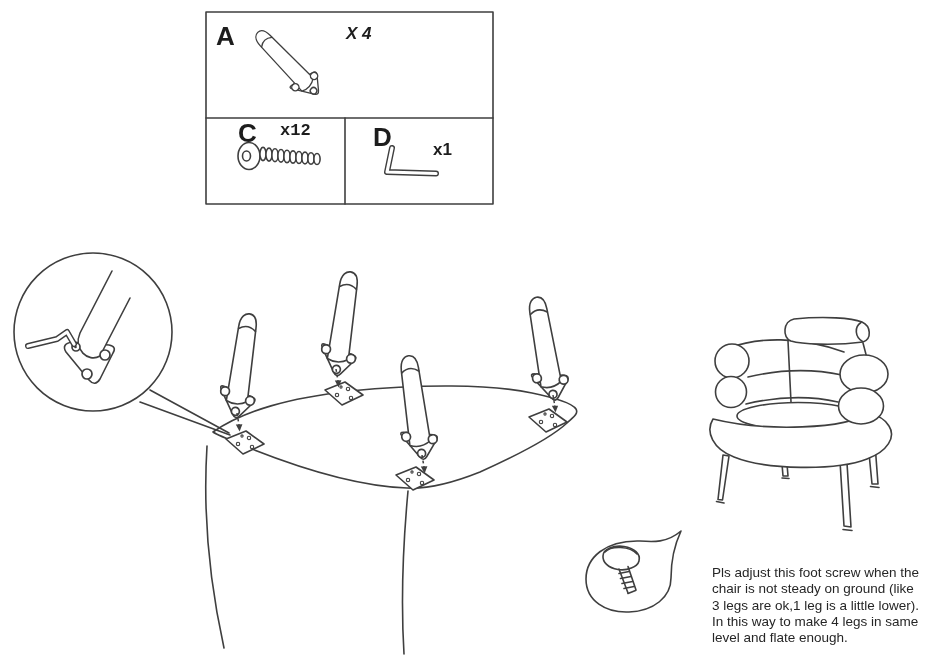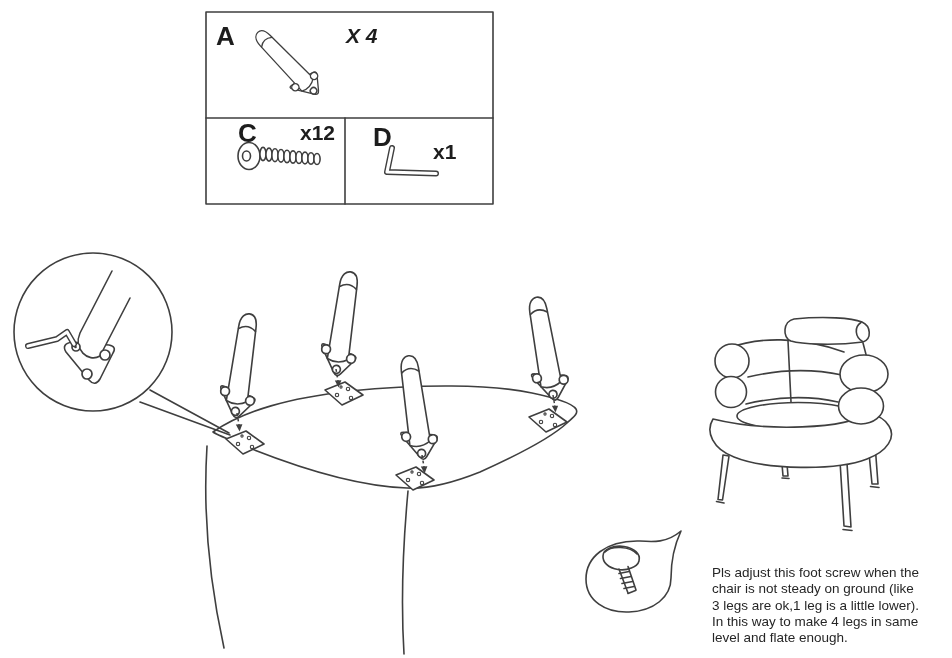--- a/index.html
+++ b/index.html
@@ -11,21 +11,21 @@
   svg .ln  { stroke:#3f3f3f; stroke-width:1.6; fill:none; stroke-linecap:round; stroke-linejoin:round; }
   svg .lnw { stroke:#3f3f3f; stroke-width:1.6; fill:#ffffff; stroke-linecap:round; stroke-linejoin:round; }
   svg .tube  { stroke:#3f3f3f; stroke-width:6; fill:none; stroke-linecap:round; stroke-linejoin:round; }
   svg .tubein{ stroke:#ffffff; stroke-width:3.2; fill:none; stroke-linecap:round; stroke-linejoin:round; }
   svg .dash { stroke:#3f3f3f; stroke-width:1.5; fill:none; stroke-dasharray:3 2.6; }
   svg .dk { fill:#3f3f3f; stroke:none; }
   svg .hole { stroke:#3f3f3f; stroke-width:1.7; fill:#ffffff; }
   svg .dot { stroke:#3f3f3f; stroke-width:1.1; fill:none; }
   .lbl { position:absolute; color:#1d1d1d; font-weight:bold; line-height:1; }
   .lbl-big { font-size:26px; }
-  .lbl-qty { font-size:21px; }
+  .lbl-qty { font-size:17px; }
   .italic { font-style:italic; }
   .note {
     position:absolute; left:712px; top:565px; width:240px;
     font-size:13.5px; line-height:16.3px; color:#262626; white-space:pre-line;
   }
 </style>
 </head>
 <body>
 
 <div class="canvas">
@@ -171,21 +171,21 @@
         <path class="ln" stroke-width="1.4" d="M 619,569 L 628,593 M 628,566.5 L 636,590"></path>
         <path class="ln" stroke-width="1.2" d="M 619,573.5 L 629,571.5 M 620.5,578.5 L 631,576.5 M 622,583.5 L 632.5,581.5 M 624,588.5 L 634,586.5 M 628,593.5 L 635.5,590.5"></path>
       </g>
     </g>
   </svg>
 
   <div class="lbl lbl-big" style="left:216px; top:23px;">A</div>
   <div class="lbl lbl-qty italic" style="left:346px; top:25px;">X 4</div>
 
   <div class="lbl lbl-big" style="left:238px; top:120px;">C</div>
-  <div class="lbl lbl-qty" style="left:300px; top:122px;">x12</div>
+  <div class="lbl lbl-qty" style="left:280px; top:122px;font-family:Liberation Mono, monospace;">x12</div>
 
   <div class="lbl lbl-big" style="left:373px; top:124px;">D</div>
   <div class="lbl lbl-qty" style="left:433px; top:141px;">x1</div>
 
   <div class="note">Pls adjust this foot screw when the
 chair is not steady on ground (like
 3 legs are ok,1 leg is a little lower).
 In this way to make 4 legs in same
 level and flate enough.</div>
 </div>

